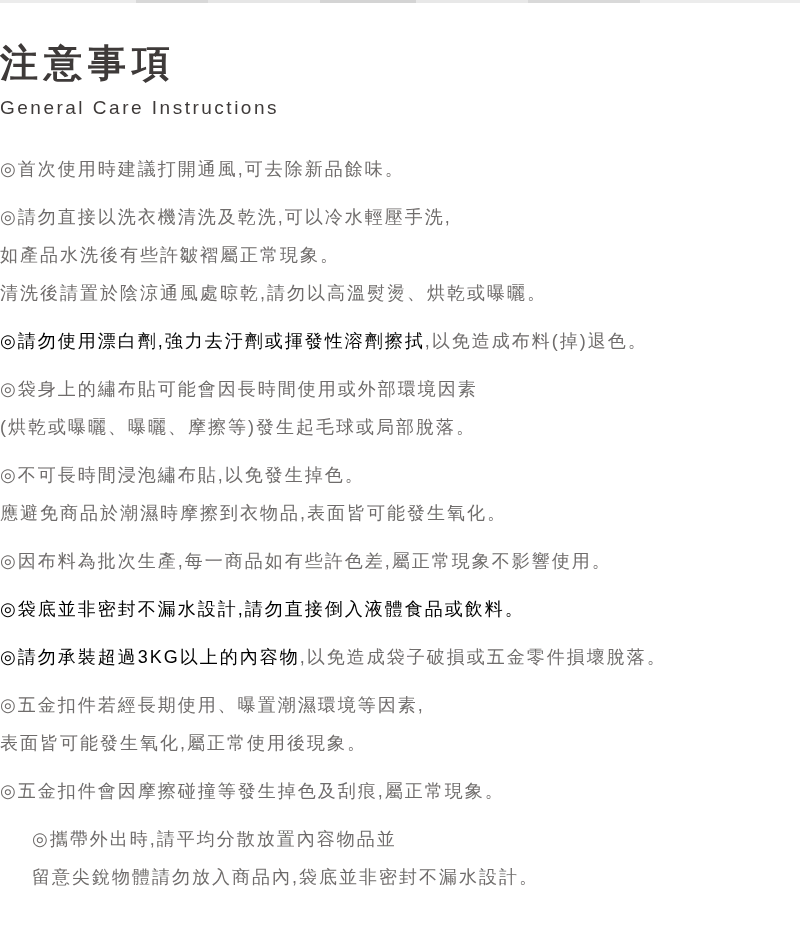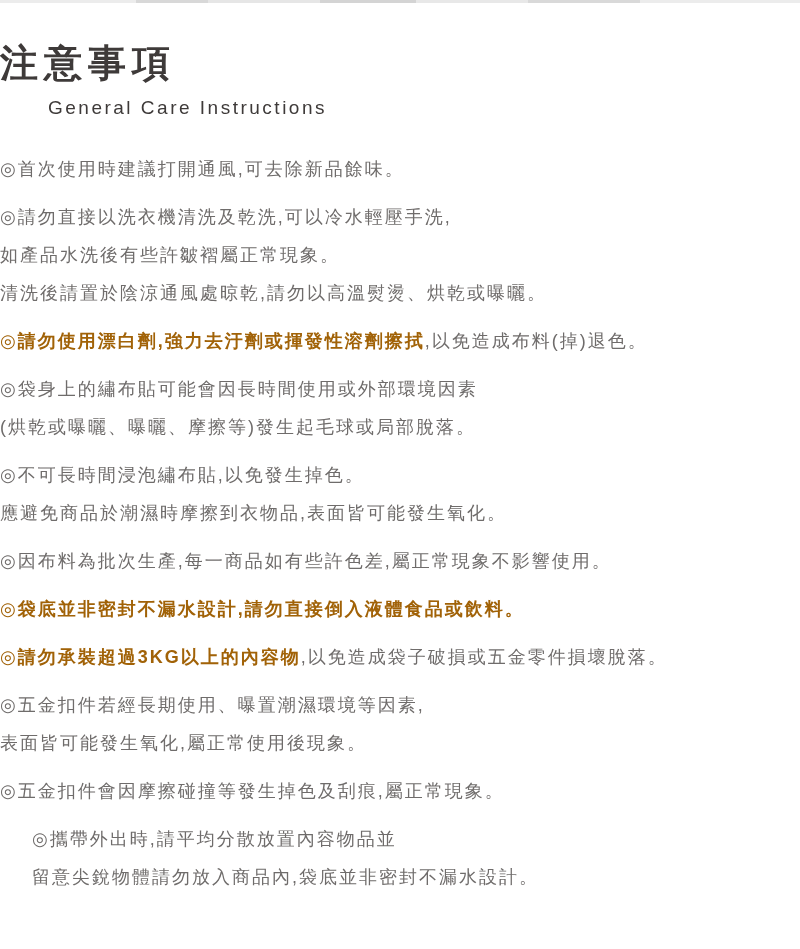--- a/index.html
+++ b/index.html
@@ -34,40 +34,39 @@
     color: #3e3a39;
     line-height: 1.1;
     margin-bottom: 12px;
   }
   .subtitle {
     font-size: 19px;
     font-weight: 400;
     letter-spacing: 2.5px;
     color: #3e3a39;
     margin-bottom: 38px;
-    padding-left: 48px;
   }
   .instructions { }
   .group {
     margin-bottom: 24px;
   }
   .group:last-child { margin-bottom: 0; padding-left: 32px; }
   .line {
     font-size: 18px;
     line-height: 24px;
     letter-spacing: 2px;
     color: #6f6c6b;
     font-weight: 400;
     margin-bottom: 14px;
     white-space: nowrap;
   }
   .line:last-child { margin-bottom: 0; }
   .line .bold {
-    color: #a16207;
-    font-weight: 700;
+    color: #000000;
+    font-weight: 400;
   }
 </style>
 </head>
 <body>
 
 <div class="top-strip"></div>
 
 <div class="sheet">
   <h1 class="title">注意事項</h1>
   <div class="subtitle">General Care Instructions</div>

